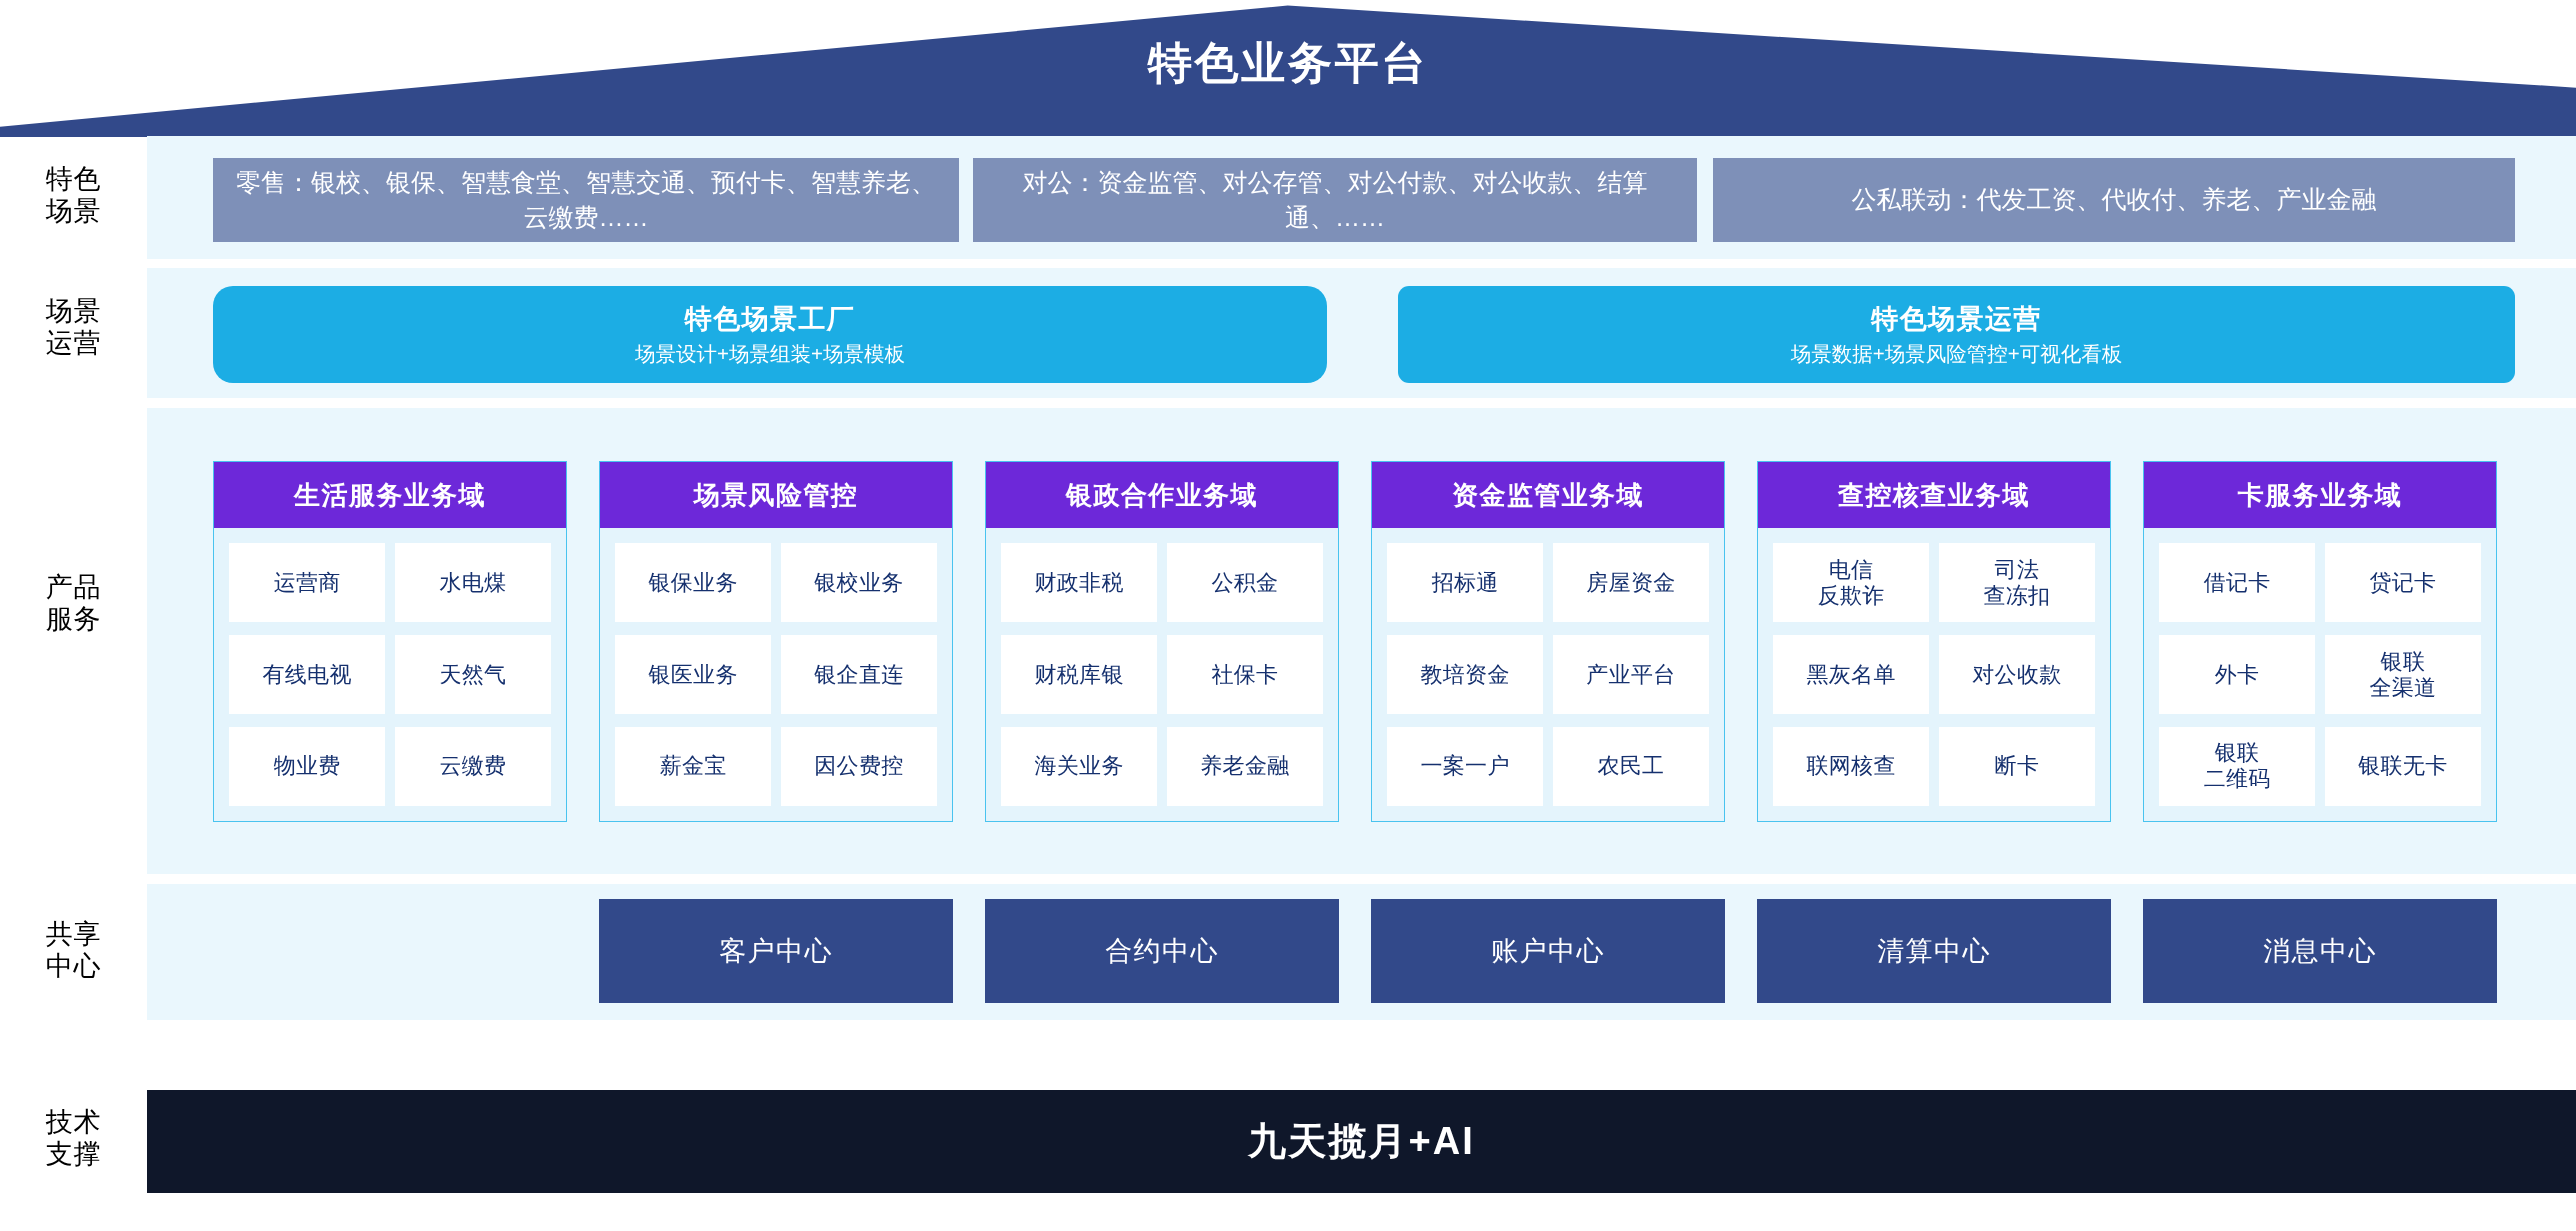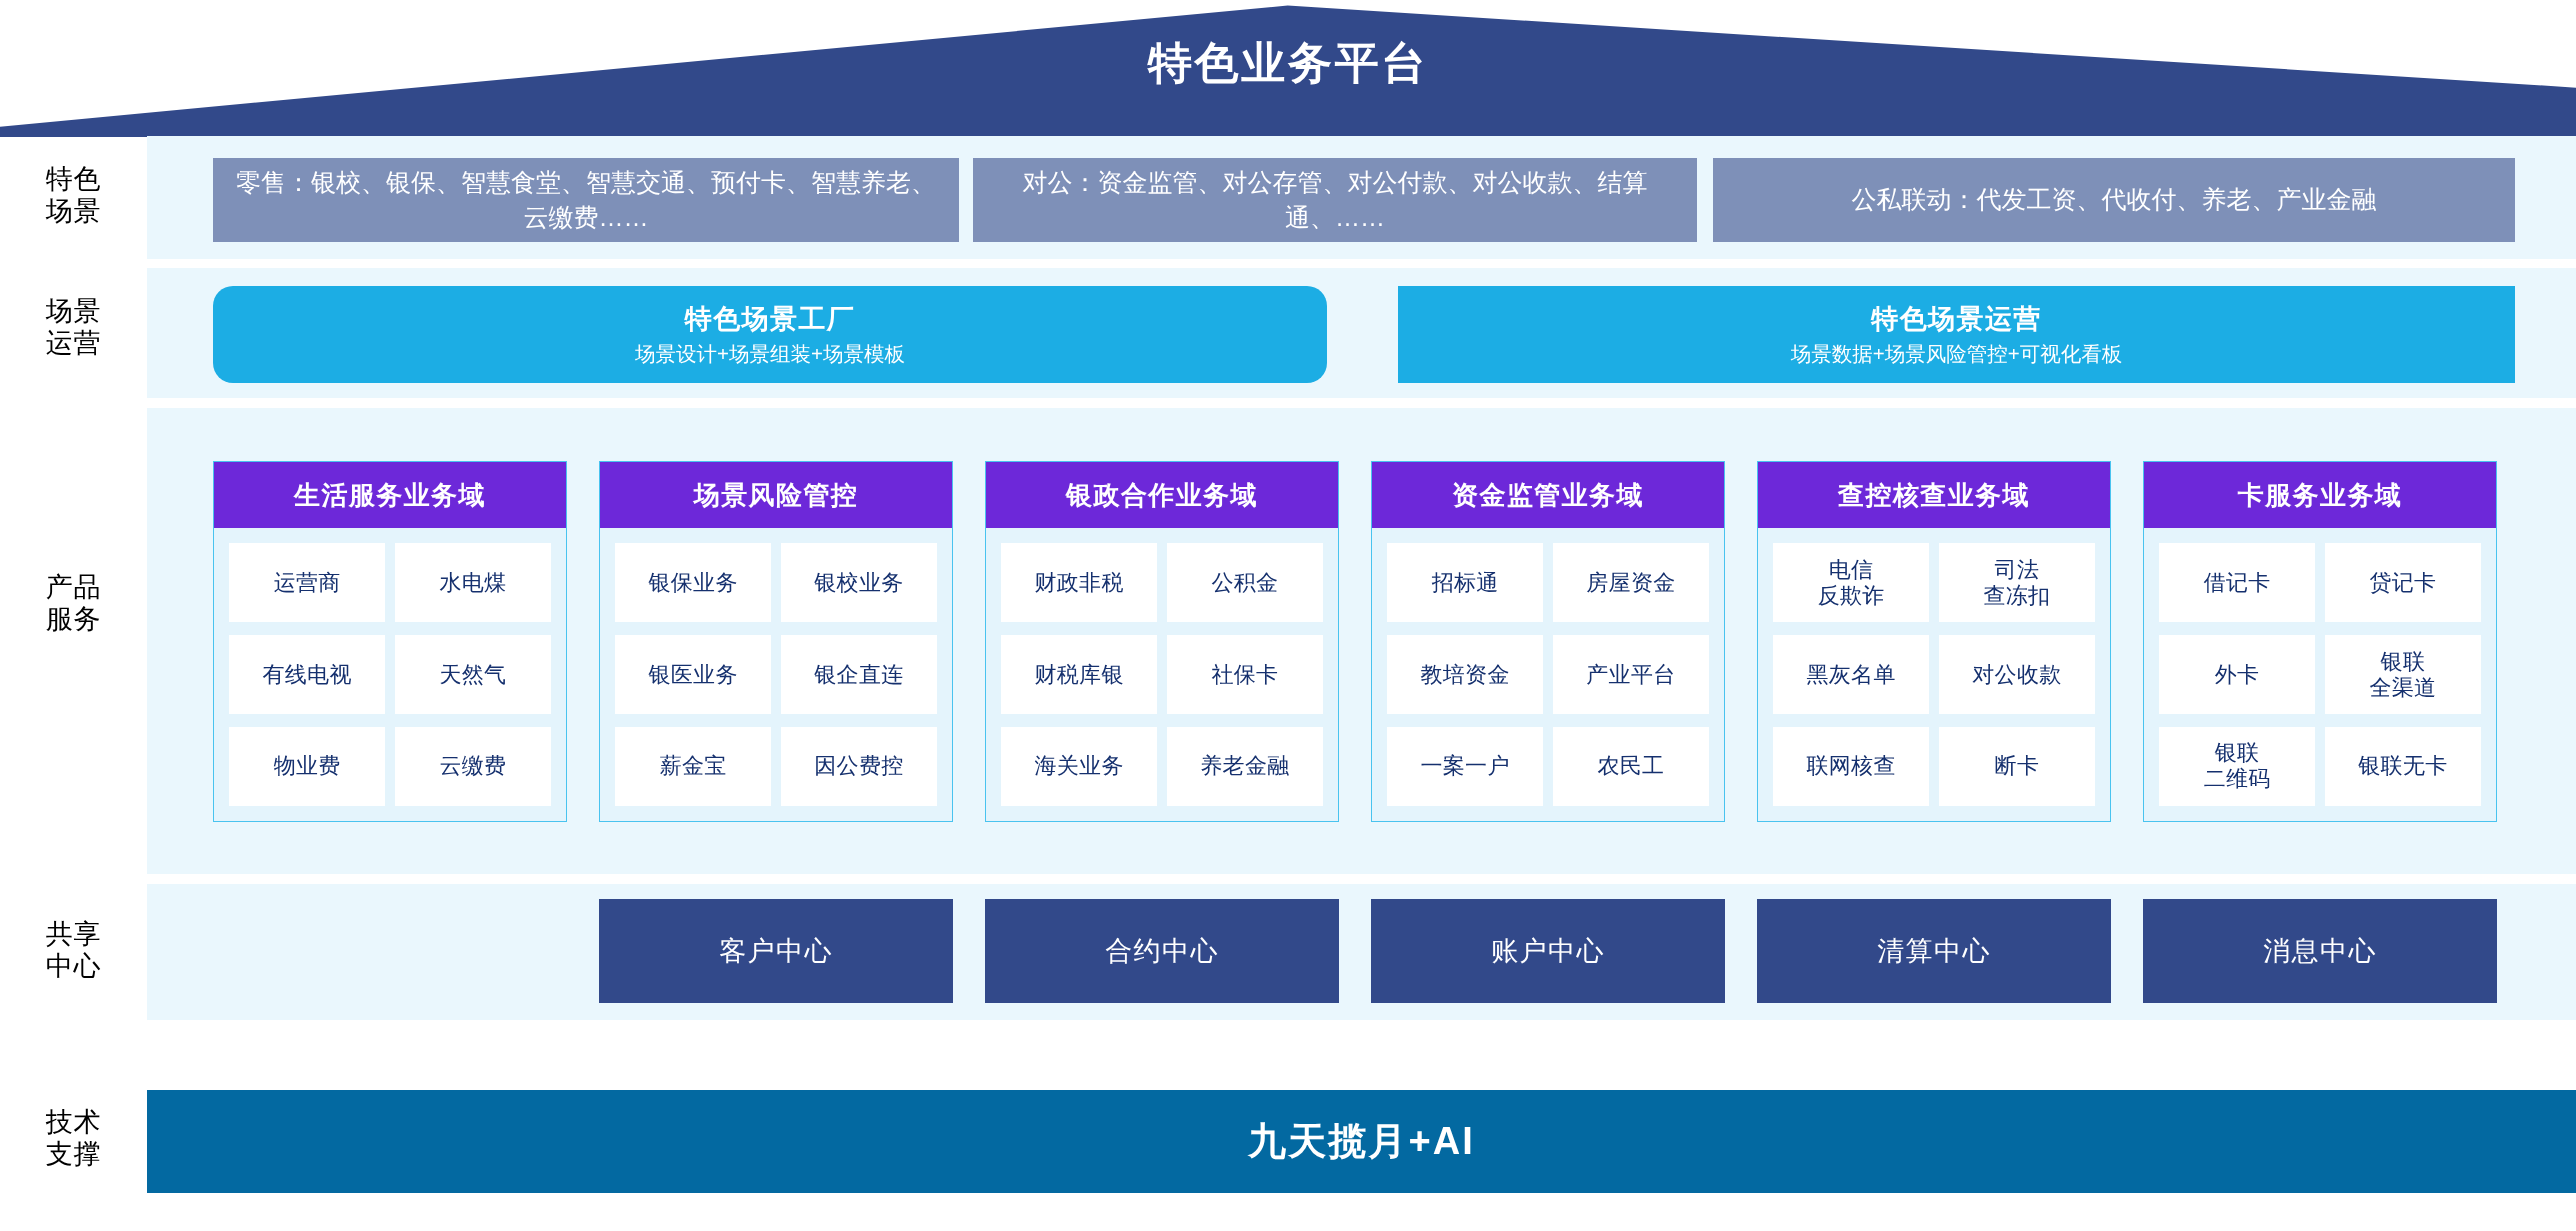--- a/index.html
+++ b/index.html
@@ -47,21 +47,21 @@
 
   
   #band-ops{top:268px;height:130px;}
   .ops-box{
     position:absolute;top:18px;height:97px;
     background:#1cade4;color:#ffffff;
     display:flex;flex-direction:column;align-items:center;justify-content:center;
     text-align:center;box-sizing:border-box;
   }
   #ops-0{left:66px;width:1114px;border-radius:20px;}
-  #ops-1{left:1251px;width:1117px;}
+  #ops-1{left:1251px;width:1117px;border-radius:11px;}
   .ops-title{font-size:27px;font-weight:bold;letter-spacing:1.4px;line-height:1.2;}
   .ops-sub{font-size:20.5px;font-weight:normal;margin-top:7px;line-height:1.2;}
 
   
   #band-prod{top:408px;height:466px;}
   .domain-col{
     position:absolute;top:53px;width:354px;height:361px;
     border:1.4px solid #49c3ef;box-sizing:border-box;
     background:#e4f4fc;
   }
@@ -100,21 +100,21 @@
   #shr-1{left:452px;}
   #shr-2{left:838px;}
   #shr-3{left:1224px;}
   #shr-4{left:1610px;}
   #shr-5{left:1996px;}
 
   
   #band-tech{top:1090px;height:103px;background:#ffffff;}
   .tech-bar{
     position:absolute;left:0;top:0;width:2429px;height:103px;
-    background:#0369a1;color:#ffffff;
+    background:#0f172a;color:#ffffff;
     display:flex;align-items:center;justify-content:center;
     font-size:38px;font-weight:bold;letter-spacing:2.1px;
   }
 </style>
 </head>
 <body>
 
 <div class="roof-wrap">
   <svg class="roof-svg" width="2576" height="137" viewBox="0 0 3763 200">
     <polygon points="1881,8 3763,128 3763,200 1881,200 0,200 0,185" fill="#32498a"></polygon>

